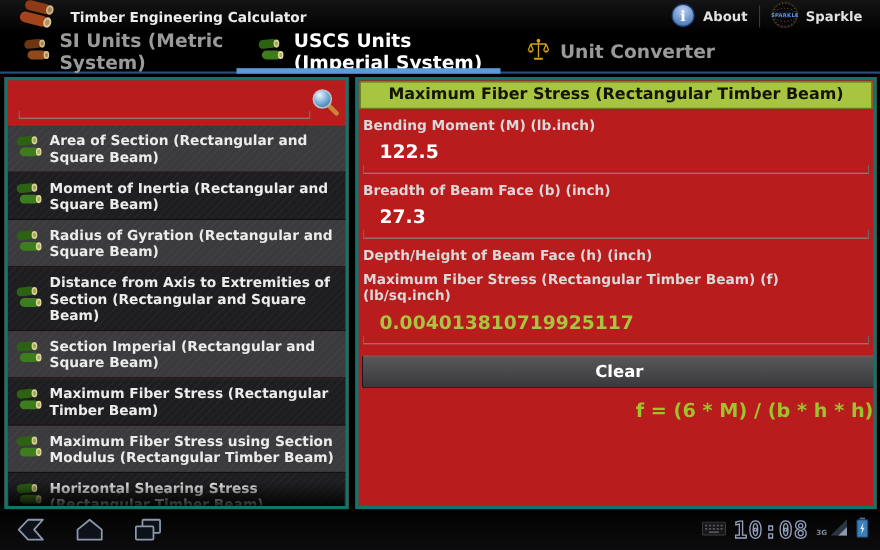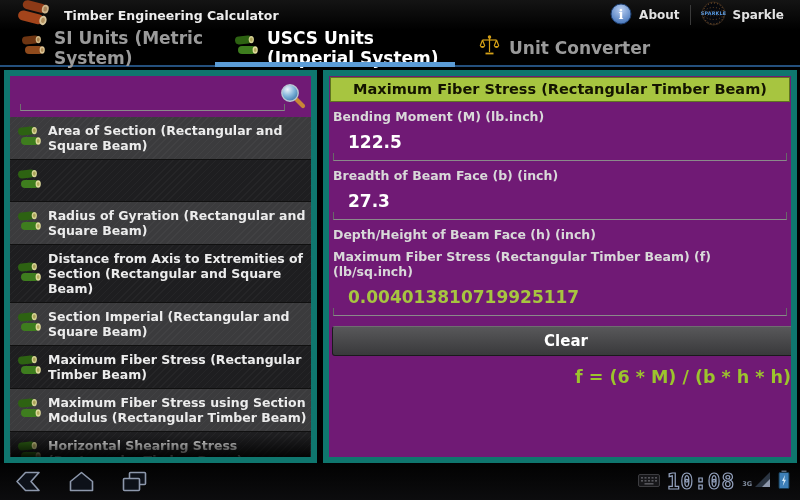--- a/index.html
+++ b/index.html
@@ -23,22 +23,22 @@
   .tab { display:flex; align-items:center; gap:9px; padding-left:22px;
     font-size:17px; font-weight:bold; color:var(--tab-text-inactive,#9a9a9a); position:relative; }
   .tab.t1 { width:213px; }
   .tab.t2 { width:244px; }
   .tab.t3 { width:250px; }
   .tab.selected { color:#fff; }
   .tab.selected::after { content:""; position:absolute; left:2px; right:2px; bottom:-2px;
     height:5px; background:var(--holo-blue,#5b9cd6); }
 
   
-  .panel { position:absolute; top:70px; height:393px; background:#701a75;
-    border:6px solid #0f766e; }
+  .panel { position:absolute; top:70px; height:393px; background:#b91c1c;
+    border:3px solid #0f766e; }
   .left-panel { left:4px; width:313px; overflow:hidden; }
   .right-panel { left:323px; width:474px; overflow:hidden; }
 
   
   .search-row { height:41px; position:relative; }
   .search-input { position:absolute; left:10px; top:8px; width:265px; height:26px;
     background:transparent; border:none; outline:none; color:#fff;
     font:bold 14px "DejaVu Sans", sans-serif; }
   .search-underline { position:absolute; left:10px; width:265px; top:28px; height:7px;
     border-left:1px solid #6f6f6f; border-right:1px solid #6f6f6f; border-bottom:1px solid #8a8a8a; }
@@ -206,20 +206,21 @@
     </div>
     <div class="row hatch">
       <span class="log"><svg width="23" height="21" viewBox="0 0 23 21">
             <rect x="0" y="1" width="17" height="8" rx="4" fill="#2d6212" transform="rotate(-6 8 5)"></rect>
             <ellipse cx="16.3" cy="4.6" rx="2.6" ry="3.7" fill="#d6d494"></ellipse>
             <ellipse cx="16.3" cy="4.6" rx="1.4" ry="2.1" fill="#a9a257"></ellipse>
             <rect x="3" y="11" width="18" height="8" rx="4" fill="#3e7d1e"></rect>
             <ellipse cx="20.2" cy="15" rx="2.6" ry="3.7" fill="#e0dc9d"></ellipse>
             <ellipse cx="20.2" cy="15" rx="1.4" ry="2.1" fill="#b5ad5f"></ellipse>
           </svg></span>
+      <span>Moment of Inertia (Rectangular and Square Beam)</span>
     </div>
     <div class="row hatch">
       <span class="log"><svg width="23" height="21" viewBox="0 0 23 21">
             <rect x="0" y="1" width="17" height="8" rx="4" fill="#2d6212" transform="rotate(-6 8 5)"></rect>
             <ellipse cx="16.3" cy="4.6" rx="2.6" ry="3.7" fill="#d6d494"></ellipse>
             <ellipse cx="16.3" cy="4.6" rx="1.4" ry="2.1" fill="#a9a257"></ellipse>
             <rect x="3" y="11" width="18" height="8" rx="4" fill="#3e7d1e"></rect>
             <ellipse cx="20.2" cy="15" rx="2.6" ry="3.7" fill="#e0dc9d"></ellipse>
             <ellipse cx="20.2" cy="15" rx="1.4" ry="2.1" fill="#b5ad5f"></ellipse>
           </svg></span>

